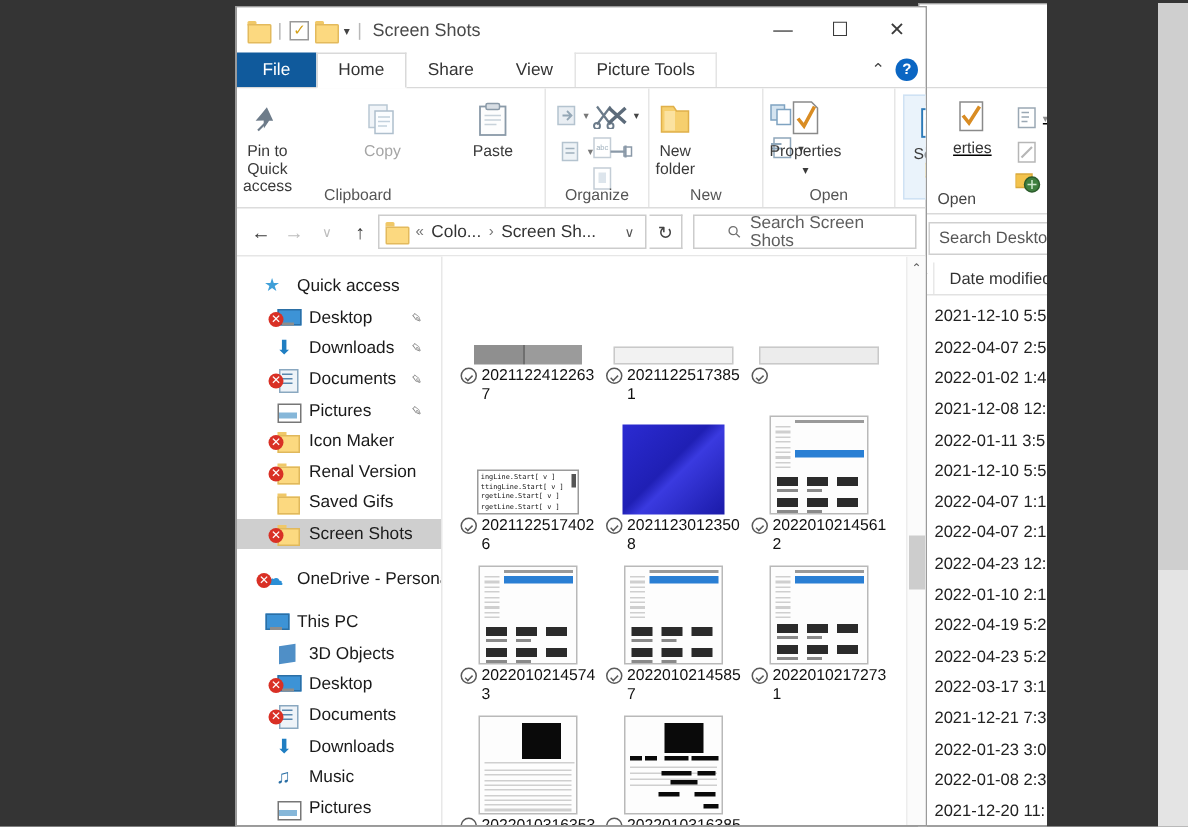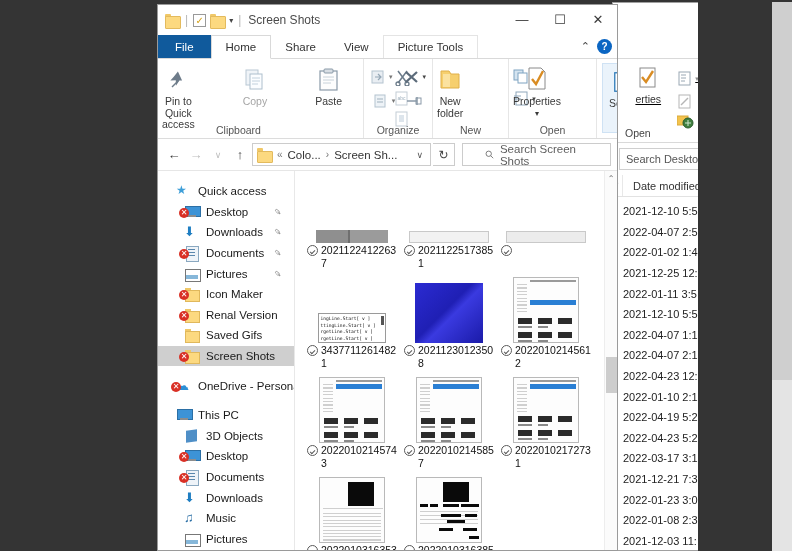--- a/index.html
+++ b/index.html
@@ -261,21 +261,21 @@
       <div class="bg-list-row">
         <span>2021-12-10 5:5</span>
       </div>
       <div class="bg-list-row">
         <span>2022-04-07 2:5</span>
       </div>
       <div class="bg-list-row">
         <span>2022-01-02 1:4</span>
       </div>
       <div class="bg-list-row">
-        <span>2021-12-25 12:</span>
+        <span>2021-12-08 12:</span>
       </div>
       <div class="bg-list-row">
         <span>2022-01-11 3:5</span>
       </div>
       <div class="bg-list-row">
         <span>2021-12-10 5:5</span>
       </div>
       <div class="bg-list-row">
         <span>2022-04-07 1:1</span>
       </div>
@@ -300,21 +300,21 @@
       <div class="bg-list-row">
         <span>2021-12-21 7:3</span>
       </div>
       <div class="bg-list-row">
         <span>2022-01-23 3:0</span>
       </div>
       <div class="bg-list-row">
         <span>2022-01-08 2:3</span>
       </div>
       <div class="bg-list-row">
-        <span>2021-12-03 11:</span>
+        <span>2021-12-20 11:</span>
       </div>
     </div>
 </div>
 
 <div class="grey-strip"></div>
 <div class="grey-strip2"></div>
 <div class="dark-strip"></div>
 
 <div class="fg-window">
 
@@ -699,21 +699,21 @@
               <div class="t-code">
                 <div>ingLine.Start[ v ]</div>
                 <div>ttingLine.Start[ v ]</div>
                 <div>rgetLine.Start[ v ]</div>
                 <div>rgetLine.Start[ v ]</div>
                 <span style="position:absolute;right:1px;top:2px;width:3px;height:9px;background:#555;"></span>
               </div>
             </div>
             <div class="cap">
               <span class="cloudchk"></span>
-              <span>34377112614821</span>
+              <span>20211225174026</span>
             </div>
           </div>
           <div class="cell">
             <div class="thumbwrap">
               <div class="t-blue"></div>
             </div>
             <div class="cap">
               <span class="cloudchk"></span>
               <span>20211230123508</span>
             </div>

